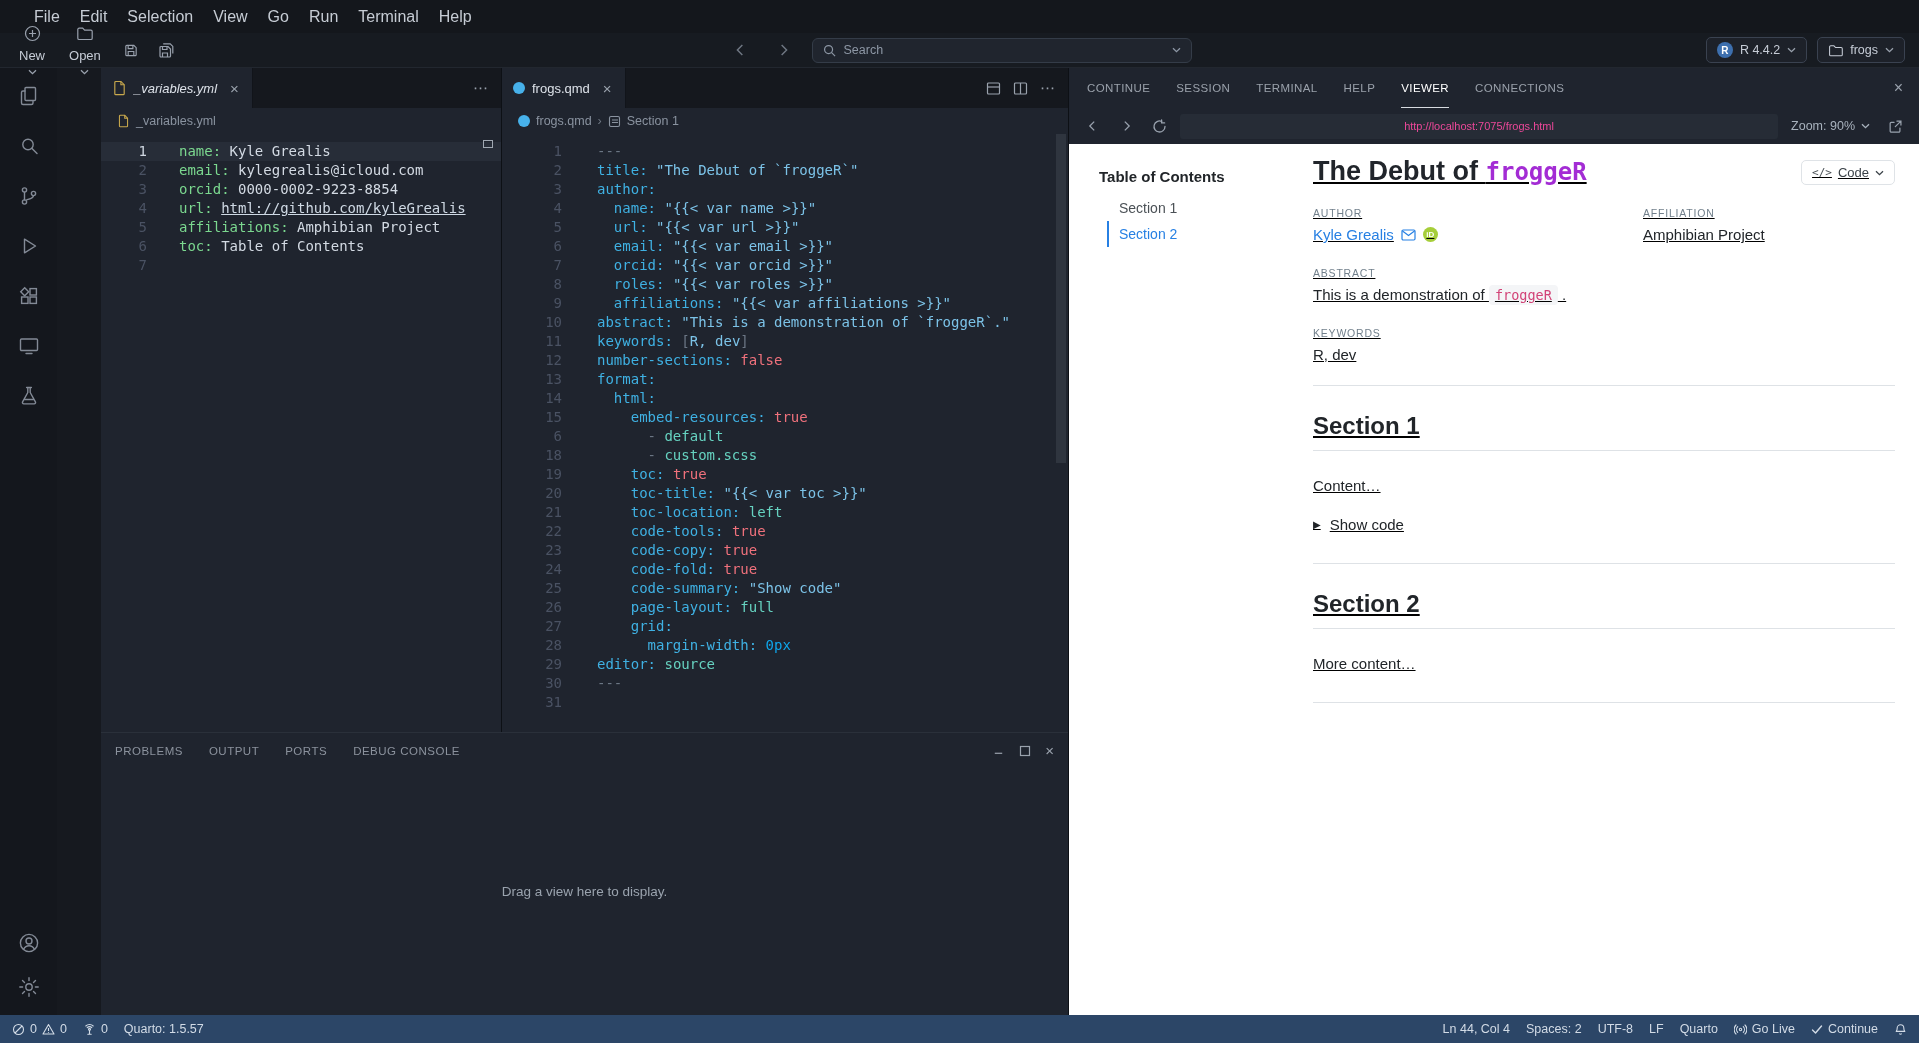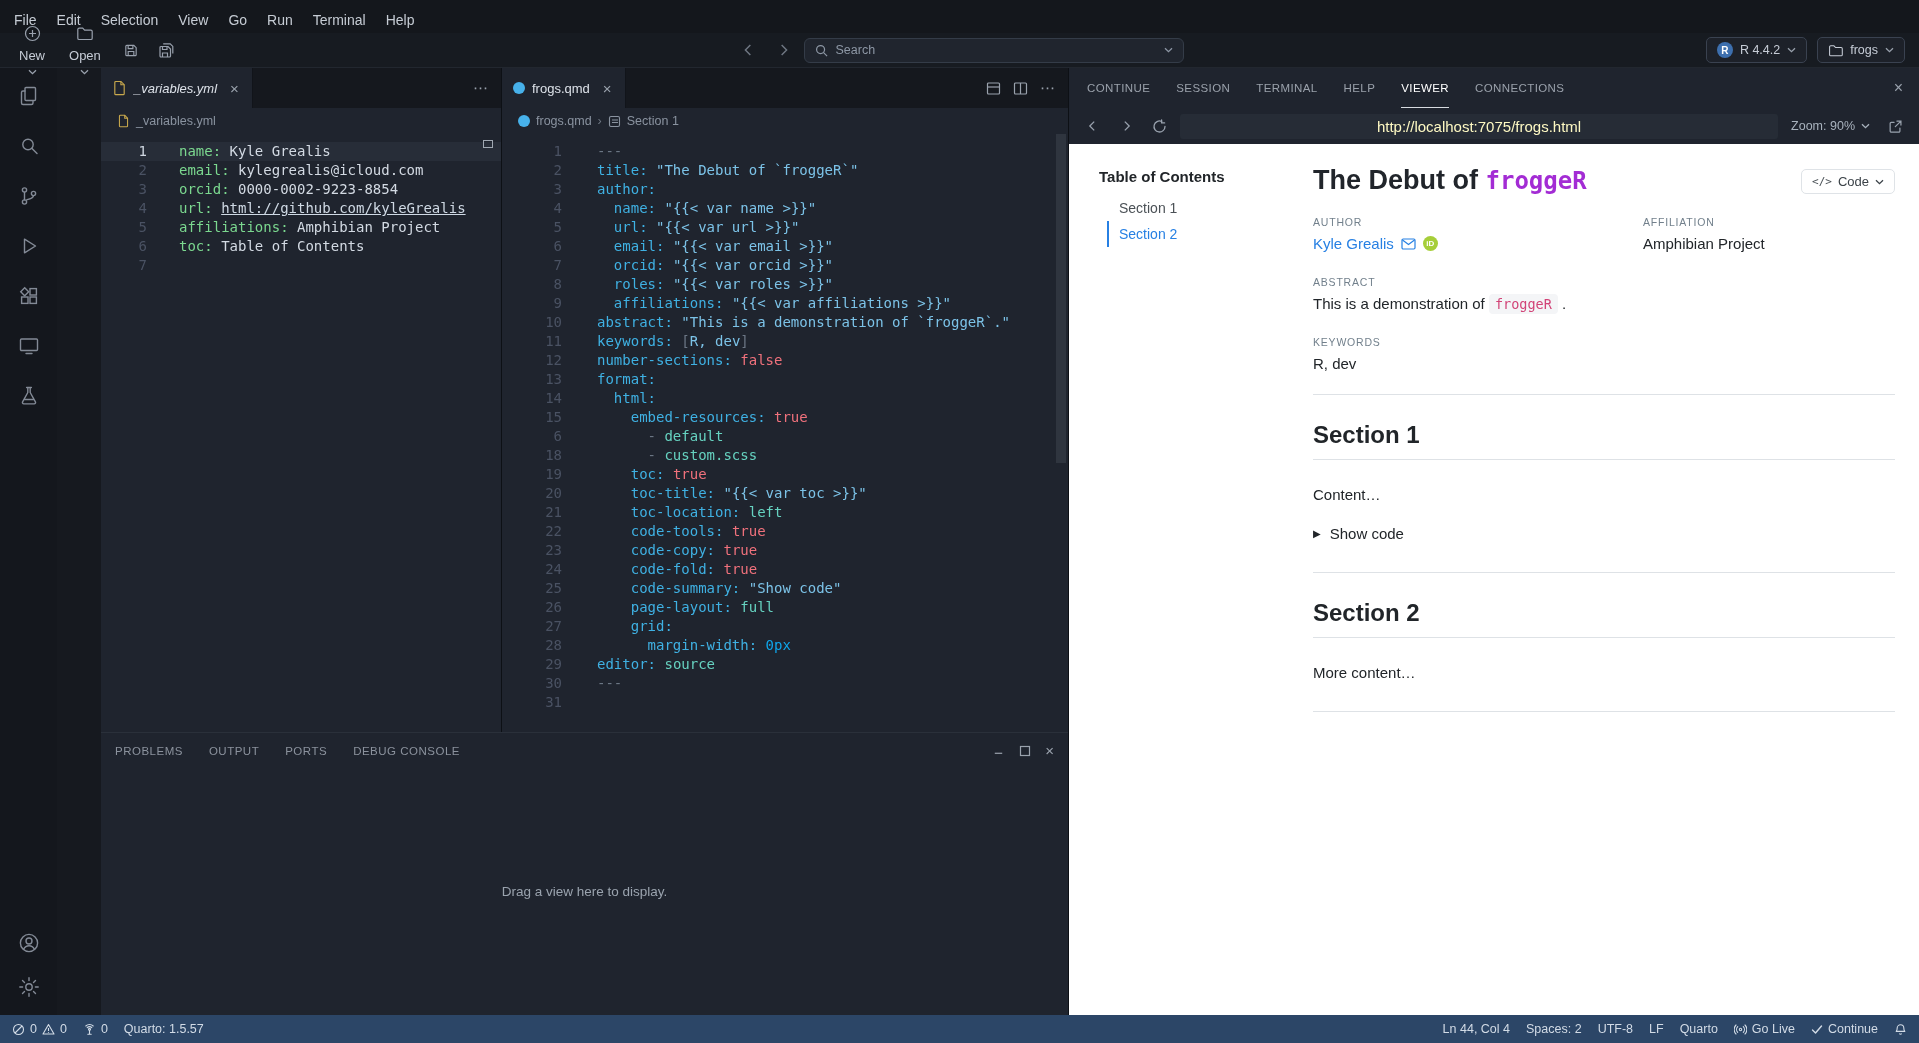--- a/index.html
+++ b/index.html
@@ -8,31 +8,31 @@
   .window { width:100%; height:100%; display:flex; flex-direction:column; }
 
   
   .titlebar { height:32px; background:#101317; color:#cdd2d9; display:flex;
     align-items:center; justify-content:center; position:relative; font-size:13px; flex:none; }
   .window-controls { position:absolute; right:14px; top:0; height:100%; display:flex; align-items:center; gap:12px; }
   .wc { width:15px; height:15px; border-radius:50%; }
   .wc.min { background:#e3b44b; } .wc.max { background:#3fae5f; } .wc.close { background:#e9542f; }
 
   
-  .menubar { height:33px; background:#14171c; display:flex; align-items:flex-end; padding-left:4px;
-    color:#c6ccd4; font-size:14px; flex:none; }
+  .menubar { height:33px; background:#14171c; display:flex; align-items:center; padding-left:24px;
+    color:#c6ccd4; font-size:16px; flex:none; }
   .menu-item { padding:5px 10px; border-radius:4px; cursor:default; }
 
   
   .toolbar { height:35px; background:#171b21; border-bottom:1px solid #22272f; display:flex;
     align-items:center; position:relative; flex:none; color:#c6ccd6; font-size:13px; }
   .tb-left { display:flex; align-items:center; gap:10px; padding-left:12px; }
   .tb-btn { display:flex; align-items:center; gap:6px; padding:4px 7px; border-radius:4px; color:#c6ccd6;flex-direction:column; }
   .tb-iconbtn { display:flex; align-items:center; justify-content:center; width:26px; height:26px; border-radius:4px; color:#99a1ad; }
-  .tb-center { position:absolute; left:50%; transform:translateX(-50%); display:flex; align-items:center; gap:8px; }
+  .tb-center { position:absolute; left:50%; transform:translateX(-50%); display:flex; align-items:center; gap:16px; }
   .search-box { width:380px; height:25px; background:#20252e; border:1px solid #343c48; border-radius:6px;
     display:flex; align-items:center; gap:8px; padding:0 10px; color:#8d97a5; }
   .search-box .sp { flex:1; font-size:12.5px; }
   .tb-right { margin-left:auto; display:flex; align-items:center; gap:10px; padding-right:14px; }
   .pill { display:flex; align-items:center; gap:7px; height:26px; padding:0 10px; background:#1d2129;
     border:1px solid #3a4250; border-radius:5px; font-size:12.5px; color:#c6ccd6; }
   .r-badge { width:16px; height:16px; border-radius:50%; background:#3d6fae; color:#fff; font-size:10px;
     font-weight:bold; display:flex; align-items:center; justify-content:center; }
 
   
@@ -98,30 +98,30 @@
   .right-panel { flex:1; display:flex; flex-direction:column; background:#1f242e; min-width:0; }
   .rp-header { height:40px; display:flex; align-items:center; padding:0 18px; position:relative; flex:none; }
   .rp-tabs { display:flex; gap:26px; height:100%; }
   .rp-tab { color:#9aa1ab; font-size:11.5px; letter-spacing:.4px; display:flex; align-items:center; height:100%;
     border-bottom:1px solid transparent; }
   .rp-tab.active { color:#fff; border-bottom-color:#d7dbe0; }
   .rp-close { position:absolute; right:16px; color:#9aa2ad; font-size:16px; }
   .rp-urlbar { height:36px; display:flex; align-items:center; gap:9px; padding:0 12px; color:#99a2ae; flex:none; }
   .nav-icon { display:flex; align-items:center; justify-content:center; width:24px; height:24px; color:#99a2ae; }
   .url-field { flex:1; height:25px; background:#262c36; border-radius:3px; display:flex; align-items:center;
-    justify-content:center; font-size:15px; color:#fef9c3; overflow:hidden; }
+    justify-content:center; font-size:11px; color:#ec4899; overflow:hidden; }
   .zoom-control { display:flex; align-items:center; gap:6px; font-size:12.5px; color:#a8b2bd; padding:0 4px; }
 
   
   .viewer { flex:1; background:#ffffff; display:flex; overflow:hidden; }
   .viewer-toc { width:244px; flex:none; padding:24px 0 0 30px; }
   .toc-title { font-size:15px; font-weight:bold; color:#212529; margin-bottom:10px; }
   .toc-item { font-size:14px; color:#4b5156; padding:5px 0 5px 10px; margin-left:8px; border-left:2px solid transparent; }
   .toc-item.active { border-left-color:#2780e3; color:#2780e3; }
-  .viewer-doc { flex:1; padding:21px 24px 0 0; min-width:0; }
+  .viewer-doc { flex:1; padding:12px 24px 0 0; min-width:0;text-decoration:underline; }
   .doc-header { display:flex; justify-content:space-between; align-items:flex-start; }
   .doc-title { font-size:27px; font-weight:700; color:#21252b; }
   .title-code { font-family:"DejaVu Sans Mono",monospace; font-size:24px; color:#a32cd4; font-weight:700; }
   .code-btn { display:flex; align-items:center; gap:6px; border:1px solid #dfe3e7; border-radius:5px;
     padding:4px 10px; font-size:13px; color:#3b4248; margin-top:4px; }
   .code-glyph { font-family:"DejaVu Sans Mono",monospace; font-size:11px; color:#4a5156; }
   .meta-grid { display:grid; grid-template-columns:330px 1fr; margin-top:20px; }
   .meta-label { font-size:10.5px; color:#72808c; letter-spacing:.8px; margin-bottom:7px; }
   .meta-value { font-size:15px; color:#212529; }
   .author-line { display:flex; align-items:center; gap:7px; }

